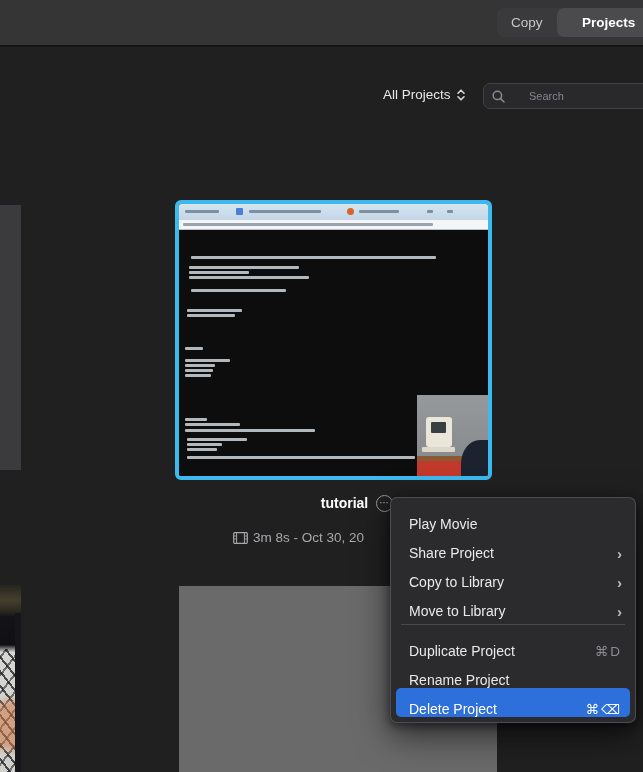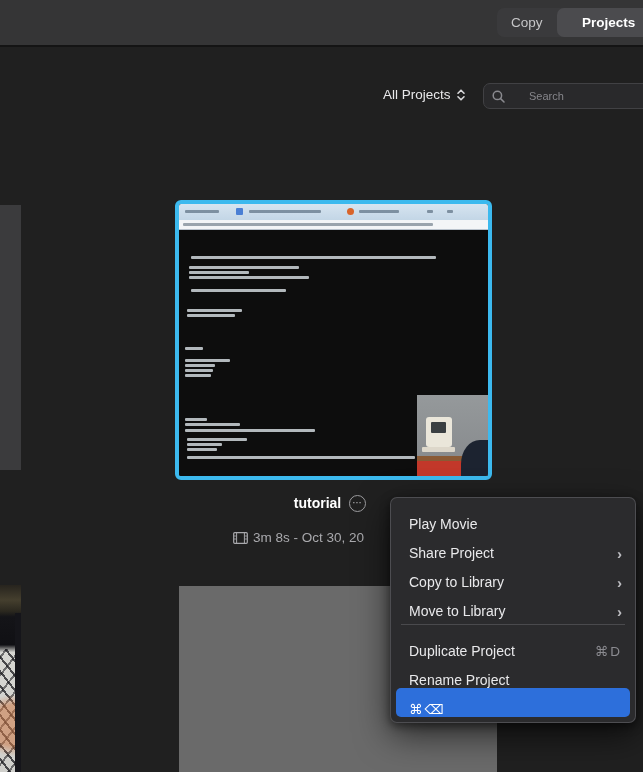--- a/index.html
+++ b/index.html
@@ -33,21 +33,21 @@
   .code{position:relative;height:250px;background:#0d0d0d;}
   .code .ln{position:absolute;height:3px;background:rgba(225,233,238,.78);border-radius:1px;filter:blur(.4px);}
   .webcam{position:absolute;right:0;bottom:0;width:71px;height:85px;background:linear-gradient(#95999b,#84878a);}
   .mac{position:absolute;left:9px;top:22px;width:26px;height:30px;background:#eae6da;border-radius:3px;}
   .mac .scr{position:absolute;left:5px;top:5px;width:15px;height:11px;background:#3a3f42;border-radius:1px;}
   .mac-base{position:absolute;left:5px;top:52px;width:33px;height:5px;background:#ddd7ca;border-radius:1px;}
   .desk{position:absolute;left:0;bottom:0;width:48px;height:24px;background:#c2382a;}
   .desk::before{content:"";position:absolute;left:0;top:0;width:100%;height:5px;background:#8a5a35;}
   .shoulder{position:absolute;right:0;bottom:0;width:27px;height:40px;background:#1c2330;border-top-left-radius:70% 60%;}
   
-  .caption{position:absolute;left:159px;top:494px;width:317px;text-align:center;}
+  .caption{position:absolute;left:186px;top:494px;width:317px;text-align:center;}
   .title{font-size:14px;font-weight:700;color:#ffffff;}
   .more-btn{position:absolute;left:190px;top:1px;width:17px;height:17px;border:1.5px solid #9c9c9f;border-radius:50%;box-sizing:border-box;color:#b9b9bc;font-size:10px;line-height:13px;text-align:center;letter-spacing:.5px;}
   .meta{position:absolute;left:233px;top:512px;display:flex;align-items:center;gap:5px;color:#a9a9ad;font-size:13.5px;white-space:nowrap;margin-top:18px;}
   
   .photo-left{position:absolute;left:0;top:585px;width:21px;height:187px;background:linear-gradient(180deg,#27241e 0%,#453f2e 8%,#2b281f 14%,#141418 17%,#101014 32%,#d6d6d2 36%,#cfcfcb 100%);overflow:hidden;}
   .photo-left .lattice{position:absolute;left:0;top:34%;width:100%;height:66%;
     background:
       radial-gradient(circle at 60% 62%, rgba(205,120,70,.55) 0 26%, transparent 40%),
       repeating-linear-gradient(52deg, transparent 0 7px, rgba(25,25,30,.75) 7px 9px),
       repeating-linear-gradient(-52deg, transparent 0 9px, rgba(25,25,30,.55) 9px 11px);}
@@ -177,15 +177,16 @@
   </div>
   <div class="msep"></div>
   <div class="mi">
     <span class="lab">Duplicate Project</span>
     <span class="short">⌘D</span>
   </div>
   <div class="mi">
     <span class="lab">Rename Project</span>
   </div>
   <div class="mi highlighted">
+    <span class="lab">Delete Project</span>
     <span class="short">⌘⌫</span>
   </div>
 </div>
 
 </body></html>

